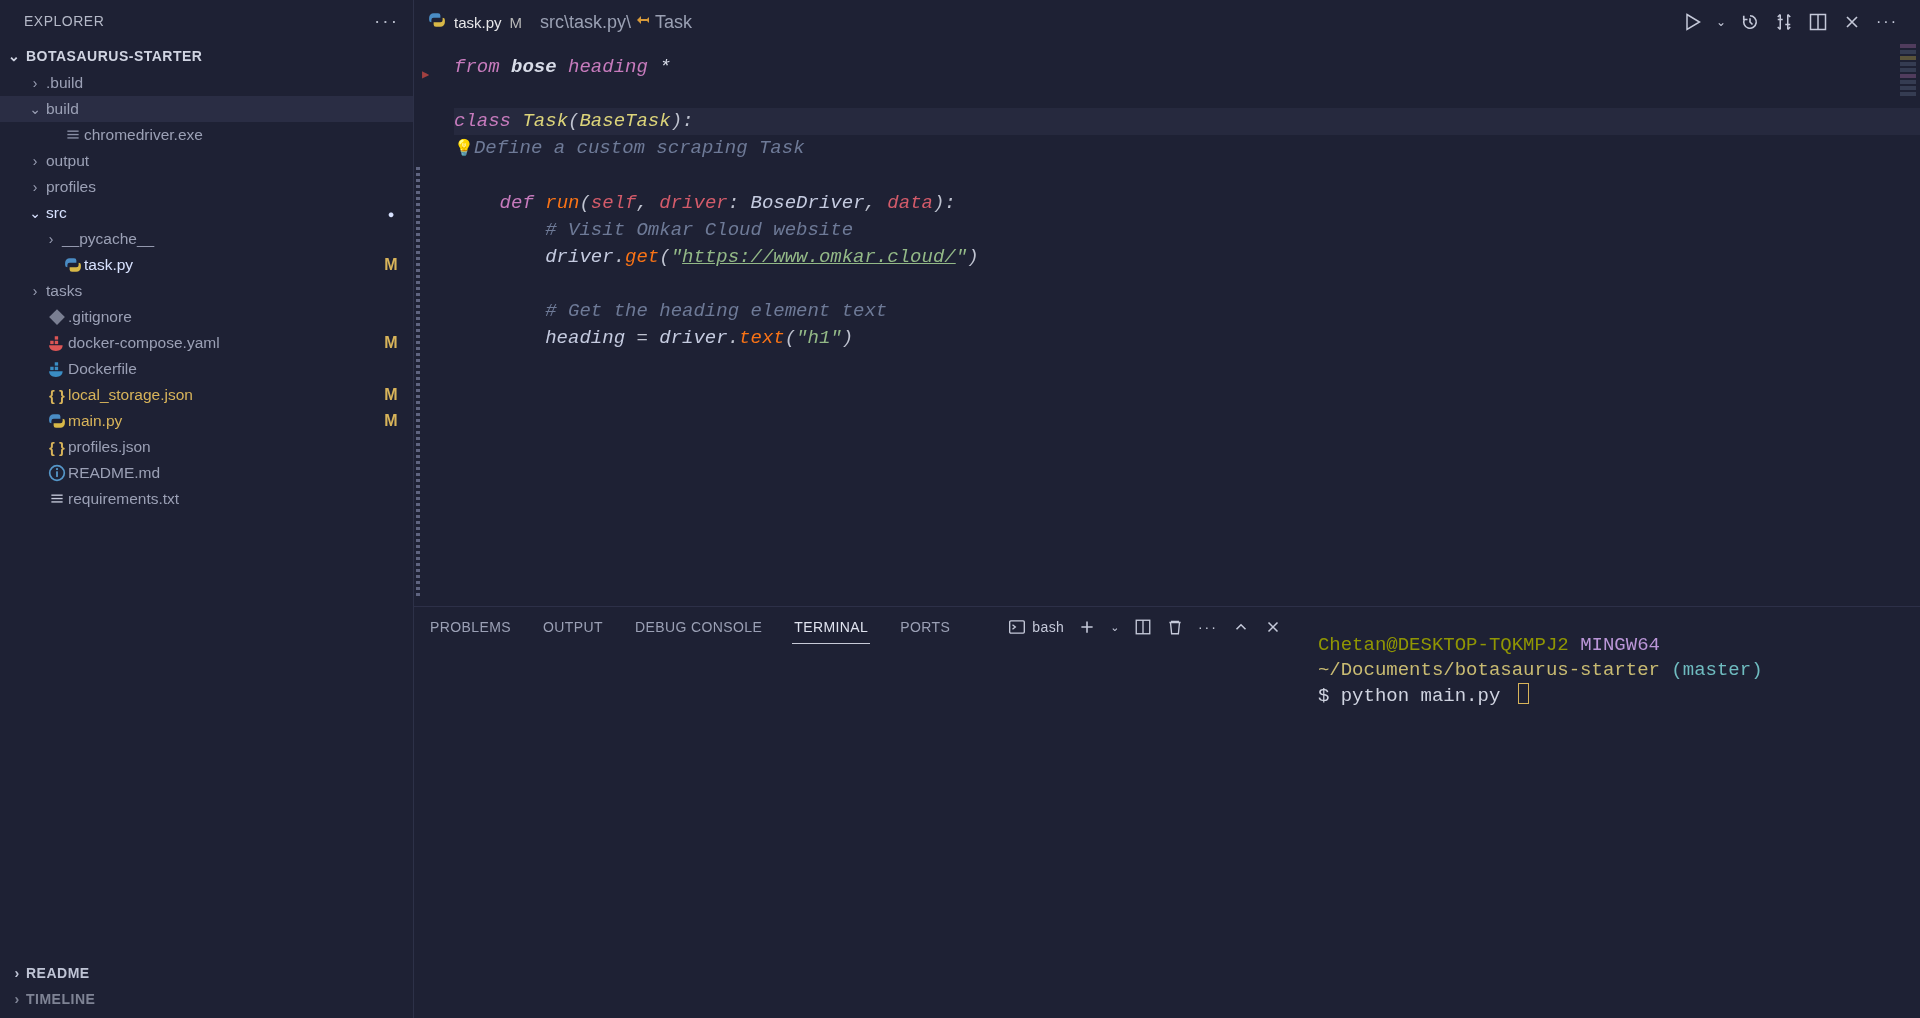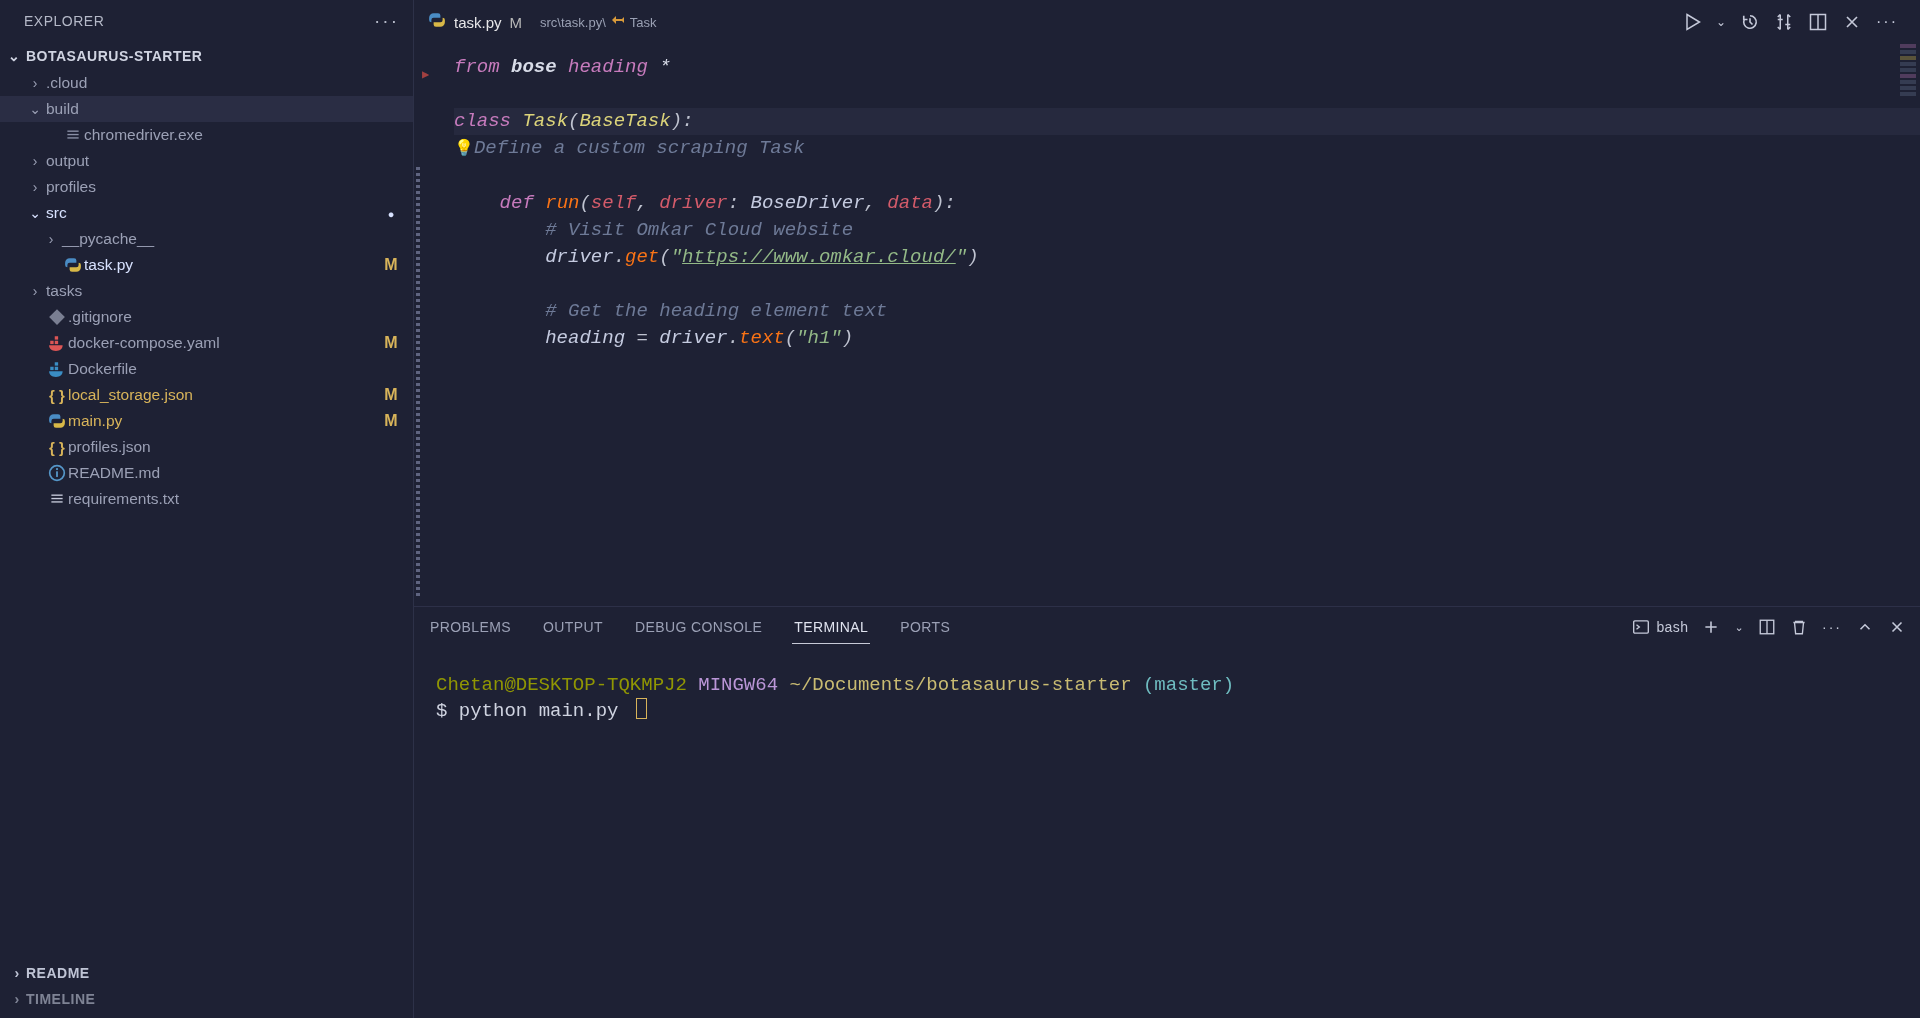--- a/index.html
+++ b/index.html
@@ -98,21 +98,21 @@
   cursor: pointer;
 }
 .tab .py-icon { color: #4a8cc4; font-size: 18px; }
 .tab .name { color: #e6e6e8; }
 .tab .mod { color: #b8b8b8; }
 .breadcrumb {
   display: flex;
   align-items: center;
   gap: 4px;
   color: #9aa0b3;
-  font-size: 13px;
+  font-size: 18px;
   padding-left: 4px;
 }
 .breadcrumb .cls-icon { color: #d89a3a; font-size: 16px; }
 .tab-spacer { flex: 1; }
 .tab-actions { display: flex; align-items: center; gap: 14px; padding-right: 10px; color: #c5c9d9; }
 .tab-actions .act { cursor: pointer; display: flex; align-items: center; }
 .tab-actions svg { width: 20px; height: 20px; }
 .editor {
   padding: 10px 0 0 40px;
   font-family: "Consolas", "Courier New", monospace;
@@ -164,21 +164,21 @@
 }
 .minimap .seg { width: 100%; height: 4px; margin-bottom: 2px; }
 .seg1 { background: #c77bbd; opacity:.3; }
 .seg2 { background: #e6c84a; opacity:.3; }
 .seg3 { background: #6e7a97; opacity:.3; }
 .panel {
   border-top: 1px solid #2d3048;
   background: #1e2134;
   height: 412px;
   display: flex;
-  flex-direction: column;
+  flex-direction: row;
 }
 .panel-tabs {
   display: flex;
   align-items: center;
   height: 40px;
   padding: 0 14px;
   gap: 28px;
   font-size: 14px;
   color: #9ba0b5;
   letter-spacing: 0.4px;
@@ -220,21 +220,21 @@
   </div>
   <div class="project-root">
     <span class="chev" style="width:18px">⌄</span>
     <span>BOTASAURUS-STARTER</span>
   </div>
 
   <div class="tree">
 
     <div class="tree-item indent-1">
       <span class="chev">›</span>
-      <span class="label">.cloud</span>
+      <span class="label">.build</span>
     </div>
 
     <div class="tree-item indent-1 selected">
       <span class="chev">⌄</span>
       <span class="label">build</span>
     </div>
 
     <div class="tree-item indent-2">
       <span class="chev"></span>
       <span class="icon">

